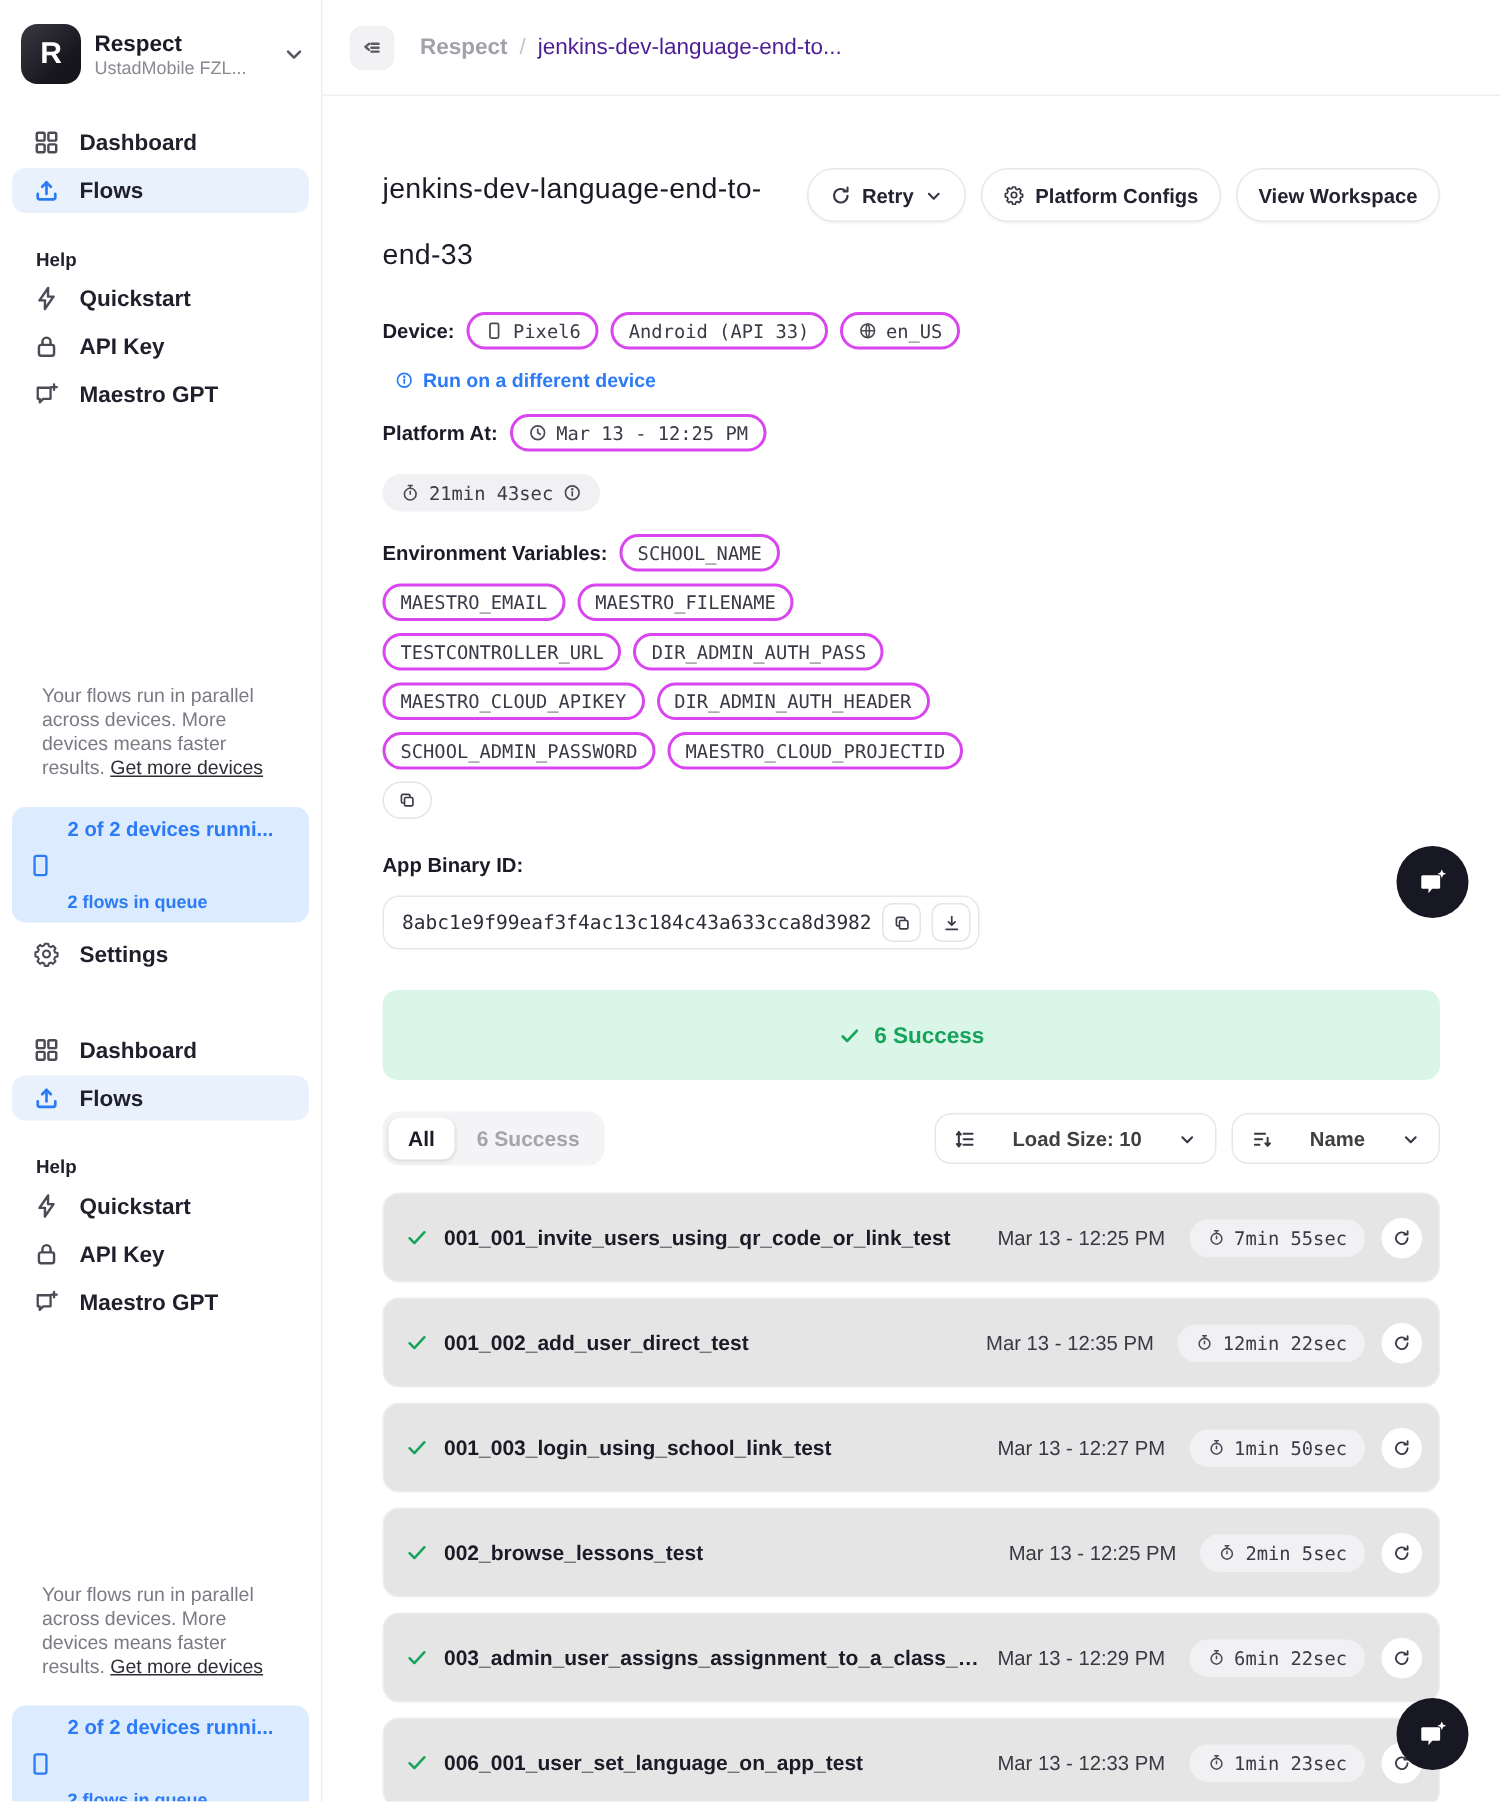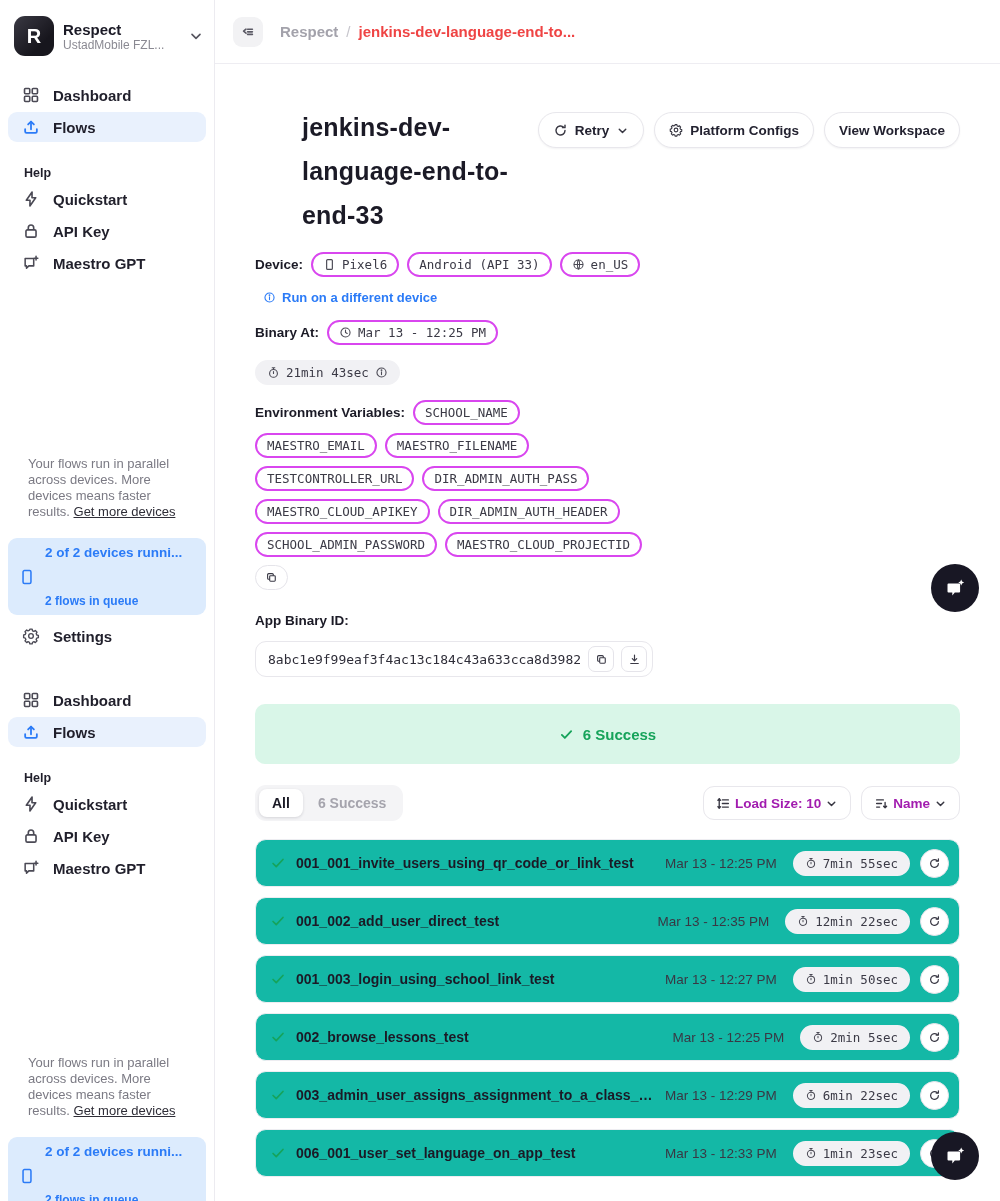--- a/index.html
+++ b/index.html
@@ -41,25 +41,25 @@
   .sp-a { height:176px; } .sp-b { height:30px; } .sp-c { height:170px; }
 
   
   .main { flex:1; min-width:0; display:flex; flex-direction:column; }
   .topbar { height:64px; flex:0 0 64px; border-bottom:1px solid #eeedf2; display:flex; align-items:center; gap:17px; padding:0 18px; }
   .collapse-btn { width:30px; height:30px; border-radius:9px; background:#f2f2f4; border:none;
     display:flex; align-items:center; justify-content:center; color:#5a5964; cursor:pointer; }
   .breadcrumb { display:flex; align-items:center; gap:8px; }
   .crumb-root { color:#a3a2ab; font-size:15px; font-weight:600; cursor:pointer; }
   .crumb-sep { color:#c6c5cc; font-size:15px; }
-  .crumb-page { color:#ef4444; font-size:15px; font-weight:700; }
+  .crumb-page { color:#4c1d95; font-size:15px; font-weight:400; }
 
   .content { padding:41px 40px 0; }
   .title-row { display:flex; align-items:flex-start; }
-  h1 { font-size:25px; line-height:44px; font-weight:700; max-width:372px; overflow-wrap:break-word; letter-spacing:.2px;margin-left:47px; }
+  h1 { font-size:19px; line-height:44px; font-weight:400; max-width:372px; overflow-wrap:break-word; letter-spacing:.2px; }
   .actions { margin-left:auto; display:flex; gap:10px; padding-top:7px; }
   .btn { display:flex; align-items:center; gap:7px; background:#fff; border:1px solid #e8e7ec;
     border-radius:999px; padding:0 14px; height:36px; font-size:13.5px; font-weight:700; color:#232230;
     box-shadow:0 1px 2px rgba(20,20,40,.05); cursor:pointer; white-space:nowrap; font-family:inherit; }
   .btn .bicon { display:flex; color:#383742; }
 
   .meta { max-width:394px; }
   .meta-row { display:flex; flex-wrap:wrap; align-items:center; gap:8px; margin-top:15px; }
   .meta-label { font-size:13.5px; font-weight:700; }
   .pill { display:inline-flex; align-items:center; gap:6px; border:2px solid #d946ef; border-radius:999px;
@@ -79,27 +79,27 @@
 
   .banner { margin-top:27px; height:60px; background:#d9f6e8; border-radius:10px;
     display:flex; align-items:center; justify-content:center; gap:9px; color:#16a35a; font-size:15px; font-weight:800; }
   .banner .bcheck { display:flex; }
 
   .list-controls { display:flex; align-items:center; margin-top:21px; }
   .tab-group { display:flex; background:#f4f4f6; border-radius:11px; padding:4px; gap:2px; align-items:center; }
   .tab { padding:6px 13px; border-radius:8px; font-size:14px; font-weight:700; color:#a5a4ad; cursor:pointer; border:none; background:transparent; font-family:inherit; }
   .tab.active { background:#fff; color:#1b1a26; box-shadow:0 1px 3px rgba(20,20,40,.14); }
   .ctrl-btns { margin-left:auto; display:flex; gap:10px; }
-  .ctrl-btn { display:flex; align-items:center; gap:4px; border:1px solid #e8e7ec; background:#fff; border-radius:11px;
-    height:34px; padding:0 12px; font-size:13.5px; font-weight:700; color:#a21caf; cursor:pointer; font-family:inherit; }
+  .ctrl-btn { display:flex; align-items:center; gap:24px; border:1px solid #e8e7ec; background:#fff; border-radius:11px;
+    height:34px; padding:0 12px; font-size:13.5px; font-weight:700; color:#404040; cursor:pointer; font-family:inherit; }
   .ctrl-btn .bicon { display:flex; color:#383742; }
 
   .flow-list { margin-top:18px; }
   .flow-row { display:flex; align-items:center; gap:10px; border:1px solid #ededf1; border-radius:11px;
-    height:48px; padding:0 10px 0 14px; margin-bottom:10px; background:#14b8a6; }
+    height:60px; padding:0 10px 0 14px; margin-bottom:10px; background:#e5e5e5; }
   .flow-check { display:flex; color:#16a35a; flex:0 0 auto; }
   .flow-name { font-size:14px; font-weight:700; color:#1b1a26; flex:1; min-width:0;
     overflow:hidden; white-space:nowrap; text-overflow:ellipsis; }
   .flow-time { font-size:13.5px; color:#393844; white-space:nowrap; }
   .flow-dur { margin-left:6px; }
   .row-retry { width:29px; height:29px; border:1px solid #e5e4ea; background:#fff; border-radius:999px;
     display:flex; align-items:center; justify-content:center; color:#3b3a46; cursor:pointer; flex:0 0 auto; }
 
   .fab { position:absolute; width:48px; height:48px; border-radius:50%; background:#181724;
     display:flex; align-items:center; justify-content:center; cursor:pointer; border:none; }
@@ -369,21 +369,21 @@
             <svg width="13" height="13" viewBox="0 0 20 20" fill="none" stroke="currentColor" stroke-width="1.7">
                 <circle cx="10" cy="10" r="7"></circle>
                 <path d="M10 9v4.2" stroke-linecap="round"></path>
                 <circle cx="10" cy="6.4" r=".5" fill="currentColor"></circle>
               </svg>
           </span>
           <span>Run on a different device</span>
         </div>
 
         <div class="meta-row">
-          <span class="meta-label">Binary At:</span>
+          <span class="meta-label">Platform At:</span>
           <span class="pill">
             <span class="picon">
               <svg width="13" height="13" viewBox="0 0 20 20" fill="none" stroke="currentColor" stroke-width="1.7" stroke-linecap="round">
                   <circle cx="10" cy="10" r="7"></circle>
                   <path d="M10 6.2V10l2.6 1.6"></path>
                 </svg>
             </span>
             <span>Mar 13 - 12:25 PM</span>
           </span>
         </div>

